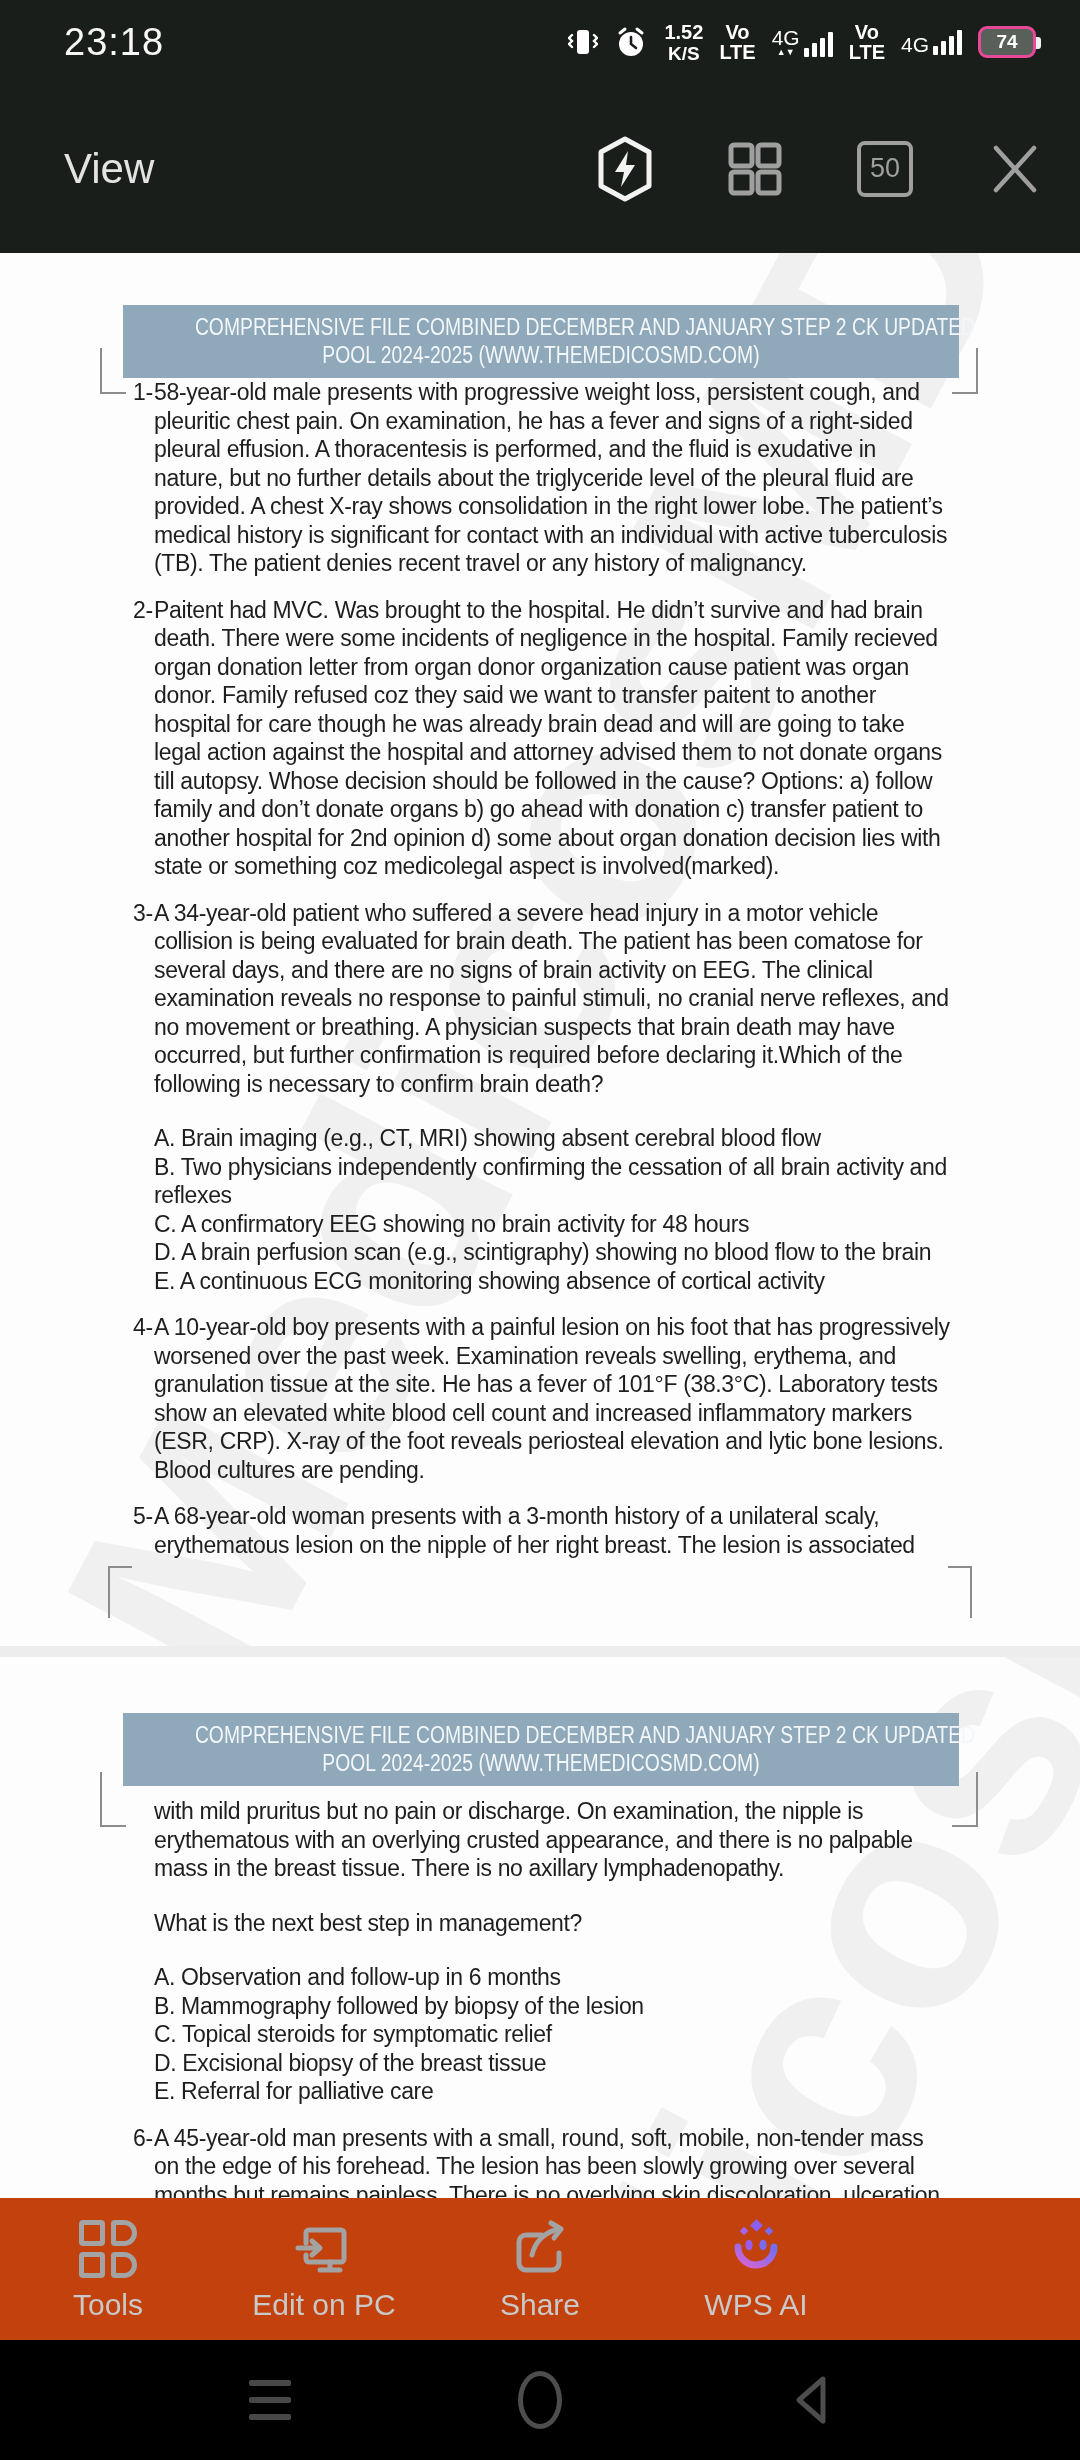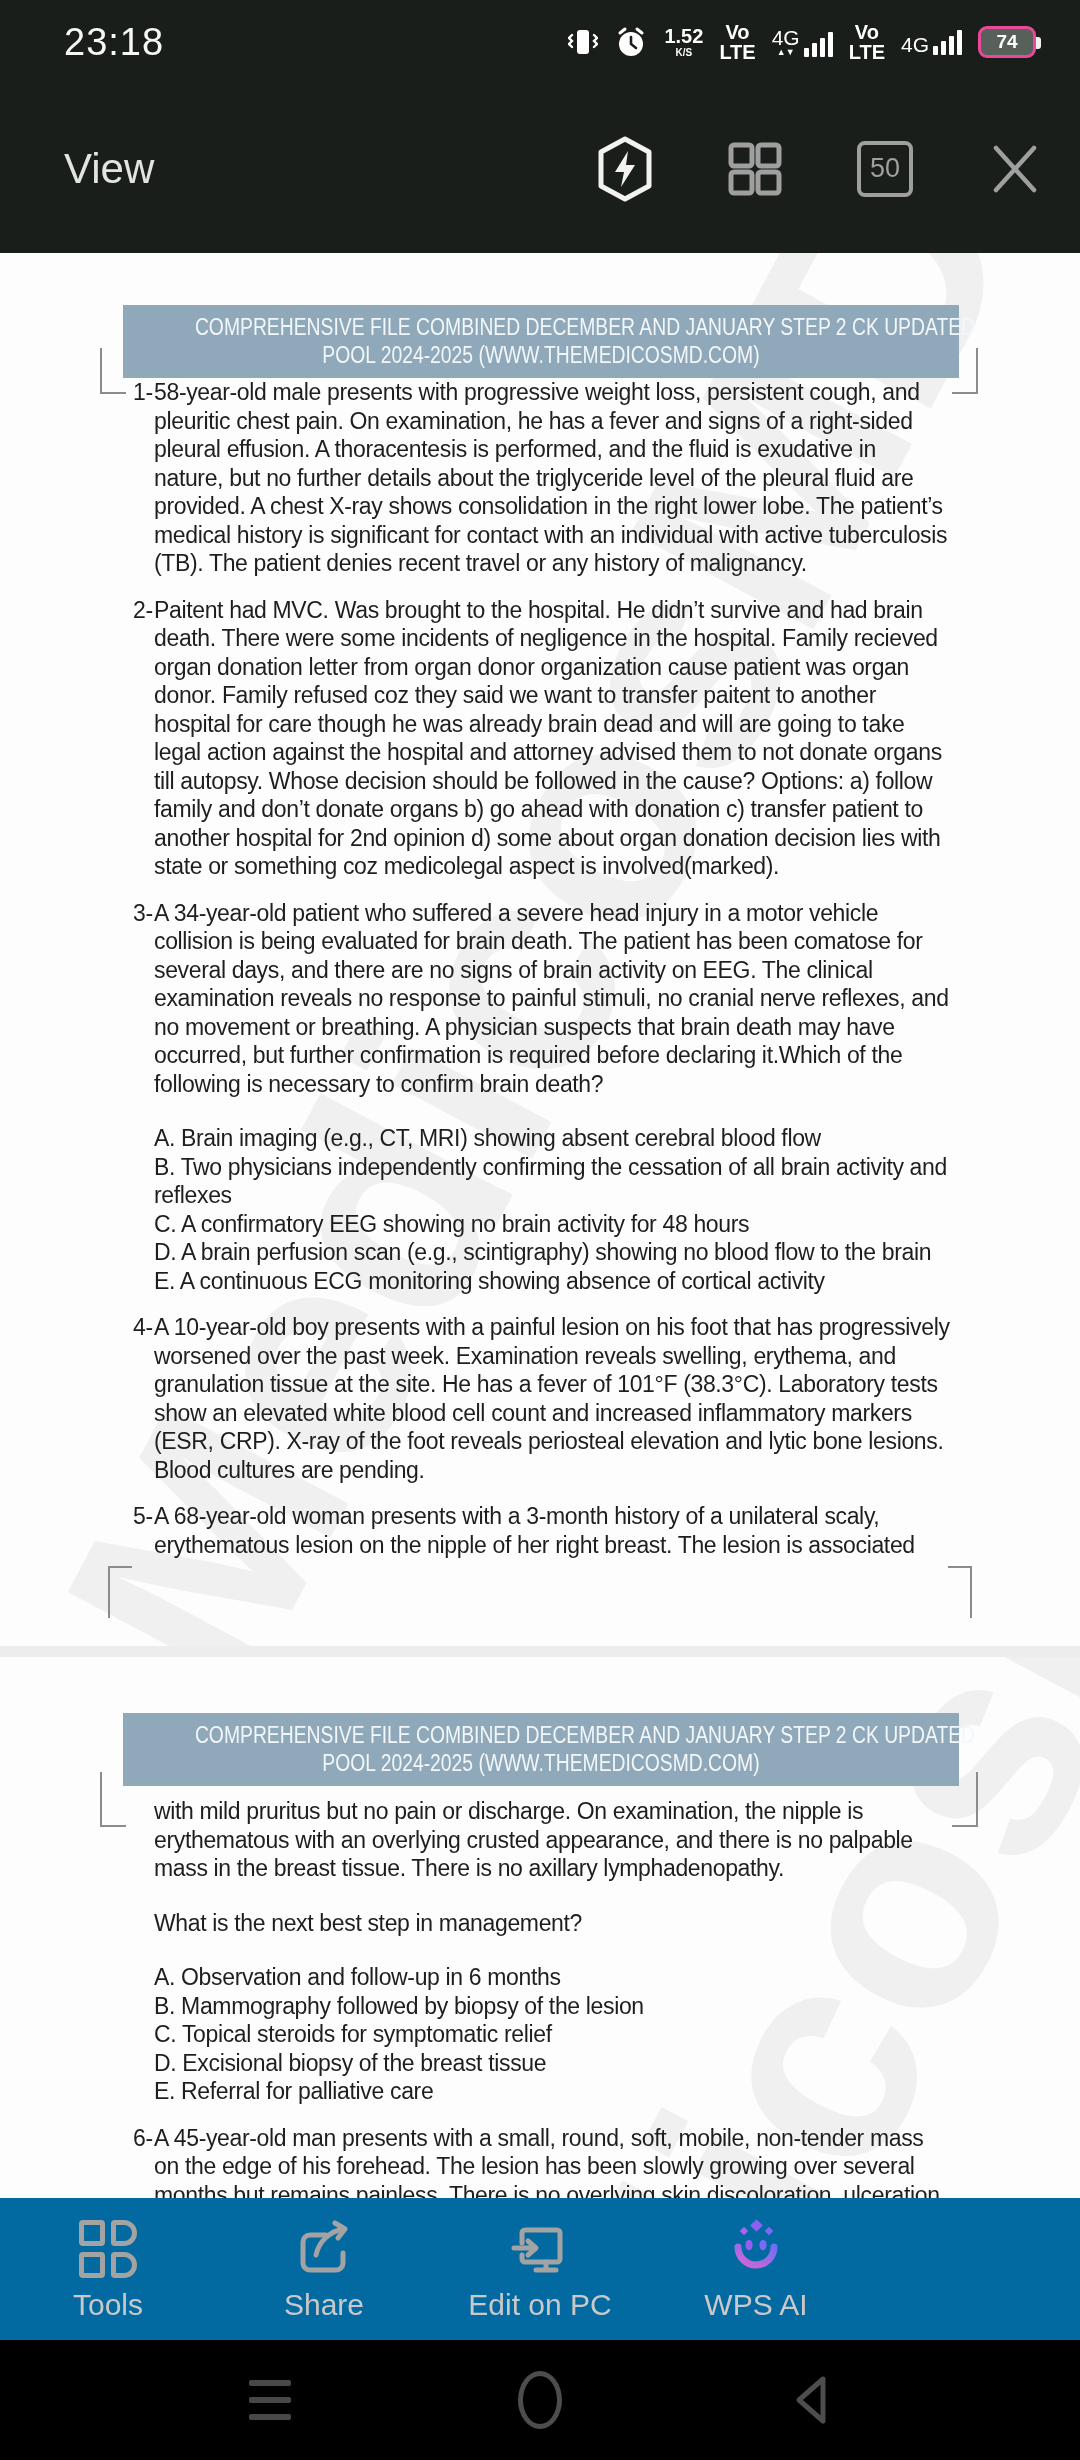--- a/index.html
+++ b/index.html
@@ -8,21 +8,21 @@
     font-family:"Liberation Sans",sans-serif;background:#fdfdfd;}
 
   
   .topchrome{position:absolute;left:0;top:0;width:1080px;height:309px;background:#1a1e1a;}
   .statusbar{position:absolute;left:0;top:0;width:1080px;height:84px;
     display:flex;align-items:center;justify-content:space-between;padding:0 44px 0 64px;}
   .clock{color:#f7f7f7;font-size:38px;letter-spacing:1px;}
   .stat-right{display:flex;align-items:center;gap:16px;color:#fff;}
   .stack{display:flex;flex-direction:column;align-items:center;line-height:1;}
   .stack .b{font-size:20px;font-weight:bold;}
-  .stack .s{font-size:10px;font-weight:bold;margin-top:2px;}
+  .stack .s{font-size:19px;font-weight:bold;margin-top:2px;}
   .simgrp{display:flex;align-items:flex-end;gap:4px;}
   .netlbl{font-size:21px;font-weight:normal;line-height:1;}
   .arrows{display:flex;flex-direction:column;gap:1px;font-size:9px;line-height:1;color:#fff;}
   .bars{display:flex;align-items:flex-end;gap:3px;height:26px;}
   .bars i{display:block;width:5px;background:#fff;border-radius:1px;}
   .battery{position:relative;width:58px;height:32px;border:3px solid #ec4899;border-radius:9px;
     background:#58605a;display:flex;align-items:center;justify-content:center;}
   .battery span{color:#fff;font-size:19px;font-weight:bold;}
   .battery:after{content:"";position:absolute;right:-8px;top:8px;width:5px;height:12px;
     background:#f2f2f2;border-radius:0 3px 3px 0;}
@@ -60,21 +60,21 @@
   .content{position:absolute;left:133px;width:817px;z-index:1;color:#1e1e1e;
     font-size:23px;line-height:28.5px;letter-spacing:-0.35px;}
   .qblock{position:relative;}
   .qblock + .qblock{margin-top:18px;}
   .qnum{position:absolute;left:0;top:0;}
   .qtext{margin-left:21px;}
   .qpara{white-space:pre-line;}
   .qpara + .qpara{margin-top:26px;}
 
   
-  .bottombar{position:absolute;left:0;top:2198px;width:1080px;height:142px;background:#0369a1;
+  .bottombar{position:absolute;left:0;top:2198px;width:1080px;height:142px;background:#c2410c;
     display:flex;}
   .bb-item{width:216px;display:flex;flex-direction:column;align-items:center;padding-top:18px;}
   .bb-icon{height:66px;display:flex;align-items:center;justify-content:center;}
   .bb-label{margin-top:6px;color:#c9c9c9;font-size:30px;white-space:nowrap;}
 
   
   .tools-grid{display:grid;grid-template-columns:26px 26px;grid-template-rows:26px 26px;gap:6px;}
   .tools-grid i{display:block;border:5px solid #a3a3a3;}
   .tools-grid i.sq{border-radius:4px;}
   .tools-grid i.dr{border-radius:4px 14px 14px 4px;}
@@ -289,36 +289,36 @@
             <i class="dr"></i>
             <i class="sq"></i>
             <i class="dr"></i>
           </span>
       </div>
       <div class="bb-label">Tools</div>
     </div>
     <div class="bb-item">
       <div class="bb-icon">
         <svg width="64" height="64" viewBox="0 0 64 64">
+          <path d="M14 26 V16 a3 3 0 0 1 3 -3 h32 a3 3 0 0 1 3 3 v26 a3 3 0 0 1 -3 3 H17 a3 3 0 0 1 -3 -3 v-4" fill="none" stroke="#a3a3a3" stroke-width="5" stroke-linecap="round"></path>
+          <path d="M6 31 H27 M20 24 L28 31 L20 38" fill="none" stroke="#a3a3a3" stroke-width="5" stroke-linecap="round" stroke-linejoin="round"></path>
+          <path d="M38 45 V52 M28 53 H48" stroke="#a3a3a3" stroke-width="5" stroke-linecap="round"></path>
+        </svg>
+      </div>
+      <div class="bb-label">Edit on PC</div>
+    </div>
+    <div class="bb-item">
+      <div class="bb-icon">
+        <svg width="64" height="64" viewBox="0 0 64 64">
           <path d="M34 18 H18 a7 7 0 0 0 -7 7 v21 a7 7 0 0 0 7 7 h26 a7 7 0 0 0 7 -7 V36" fill="none" stroke="#a3a3a3" stroke-width="5" stroke-linecap="round"></path>
           <path d="M24 38 C27 24 38 14 52 12" fill="none" stroke="#a3a3a3" stroke-width="5" stroke-linecap="round"></path>
           <path d="M43 6 L53 12 L46 21" fill="none" stroke="#a3a3a3" stroke-width="5" stroke-linecap="round" stroke-linejoin="round"></path>
         </svg>
       </div>
       <div class="bb-label">Share</div>
-    </div>
-    <div class="bb-item">
-      <div class="bb-icon">
-        <svg width="64" height="64" viewBox="0 0 64 64">
-          <path d="M14 26 V16 a3 3 0 0 1 3 -3 h32 a3 3 0 0 1 3 3 v26 a3 3 0 0 1 -3 3 H17 a3 3 0 0 1 -3 -3 v-4" fill="none" stroke="#a3a3a3" stroke-width="5" stroke-linecap="round"></path>
-          <path d="M6 31 H27 M20 24 L28 31 L20 38" fill="none" stroke="#a3a3a3" stroke-width="5" stroke-linecap="round" stroke-linejoin="round"></path>
-          <path d="M38 45 V52 M28 53 H48" stroke="#a3a3a3" stroke-width="5" stroke-linecap="round"></path>
-        </svg>
-      </div>
-      <div class="bb-label">Edit on PC</div>
     </div>
     <div class="bb-item">
       <div class="bb-icon">
         <svg width="64" height="64" viewBox="0 0 64 64">
           <defs>
             <linearGradient id="aig" x1="0" y1="1" x2="1" y2="0">
               <stop offset="0" stop-color="#d964d3"></stop>
                 <stop offset="1" stop-color="#6f6ff2"></stop>
             </linearGradient>
           </defs>

